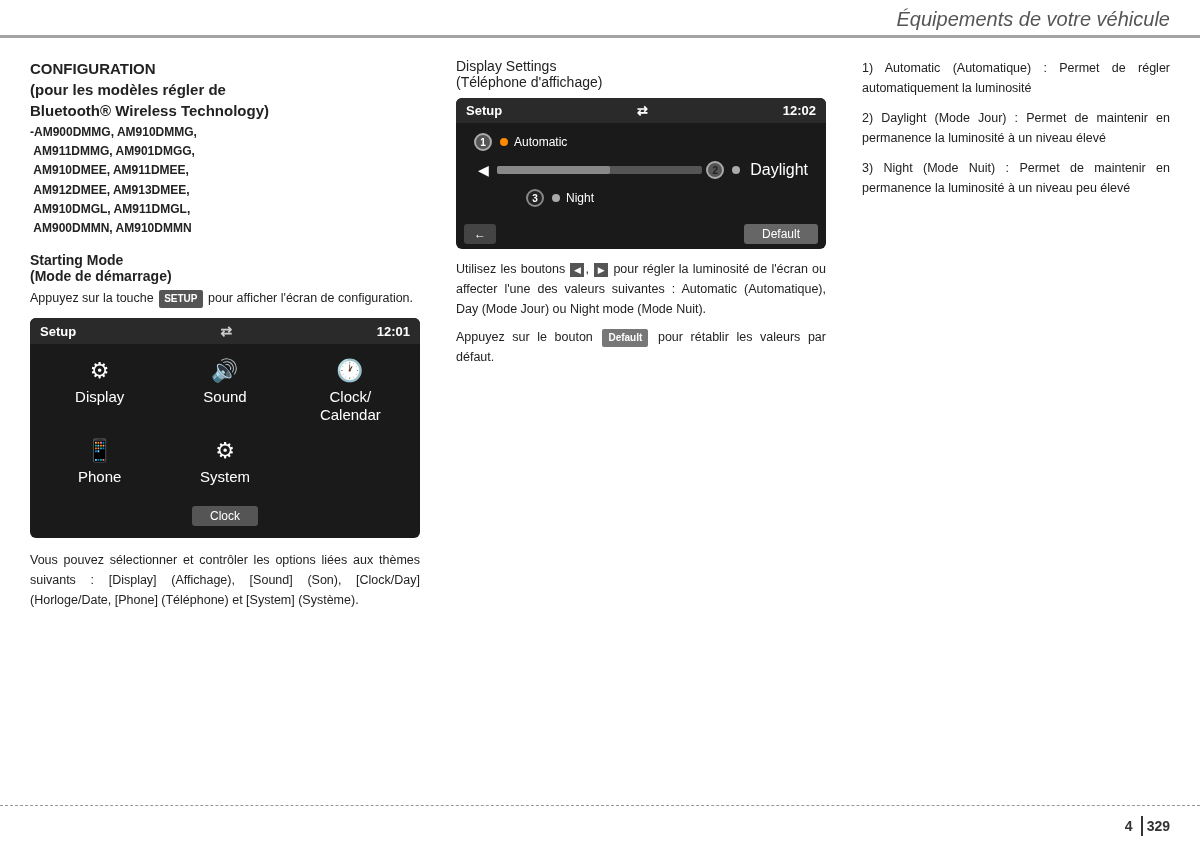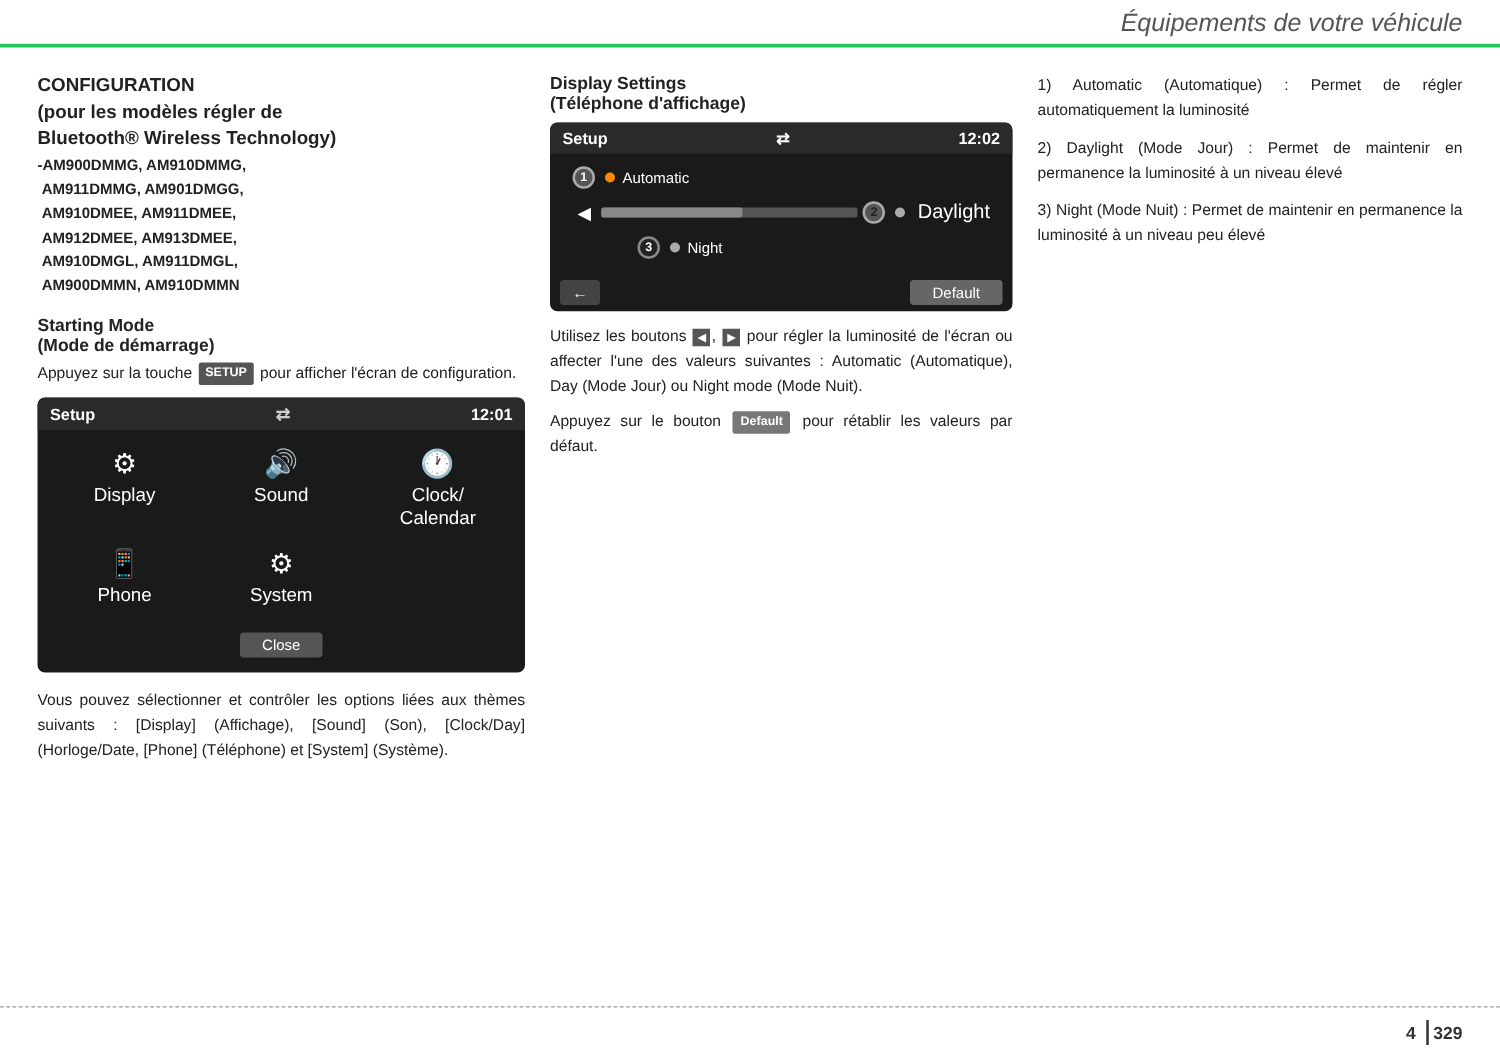--- a/index.html
+++ b/index.html
@@ -13,33 +13,33 @@
       overflow: hidden;
       position: relative;
     }
 
     
     .header-bar {
       display: flex;
       justify-content: flex-end;
       align-items: center;
       padding: 8px 30px 4px 30px;
-      border-bottom: 3px solid #22c55e;
+      border-bottom: 3px solid #a3a3a3;
     }
     .header-title {
       font-size: 20px;
       color: #555;
       font-style: italic;
     }
 
     
     .main-content {
       display: flex;
       padding: 20px 30px 10px 30px;
-      gap: 20px;
+      gap: 36px;
       height: calc(845px - 80px - 40px);
     }
 
     
     .left-col {
       width: 390px;
       flex-shrink: 0;
     }
 
     
@@ -48,21 +48,21 @@
       flex-shrink: 0;
     }
 
     
     .right-col {
       flex: 1;
     }
 
     
     .section-title {
-      font-weight: bold;
+      font-weight: normal;
       font-size: 14px;
       margin-bottom: 4px;
     }
     .section-title-italic {
       font-style: italic;
       font-weight: bold;
       font-size: 13px;
       margin-bottom: 4px;
     }
 
@@ -416,21 +416,21 @@
           <div class="setup-icon-symbol">📱</div>
           <div class="setup-icon-label">Phone</div>
         </div>
 
         <div class="setup-icon-item">
           <div class="setup-icon-symbol">⚙</div>
           <div class="setup-icon-label">System</div>
         </div>
       </div>
       <div class="setup-close-row">
-        <button class="setup-close-btn">Close</button>
+        <button class="setup-close-btn">Clock</button>
       </div>
     </div>
 
     <p class="body-text">Vous pouvez sélectionner et contrôler les options liées aux thèmes suivants : [Display] (Affichage), [Sound] (Son), [Clock/Day] (Horloge/Date, [Phone] (Téléphone) et [System] (Système).</p>
 
   </div>
 
   <div class="mid-col">
 
     <div class="section-title">

